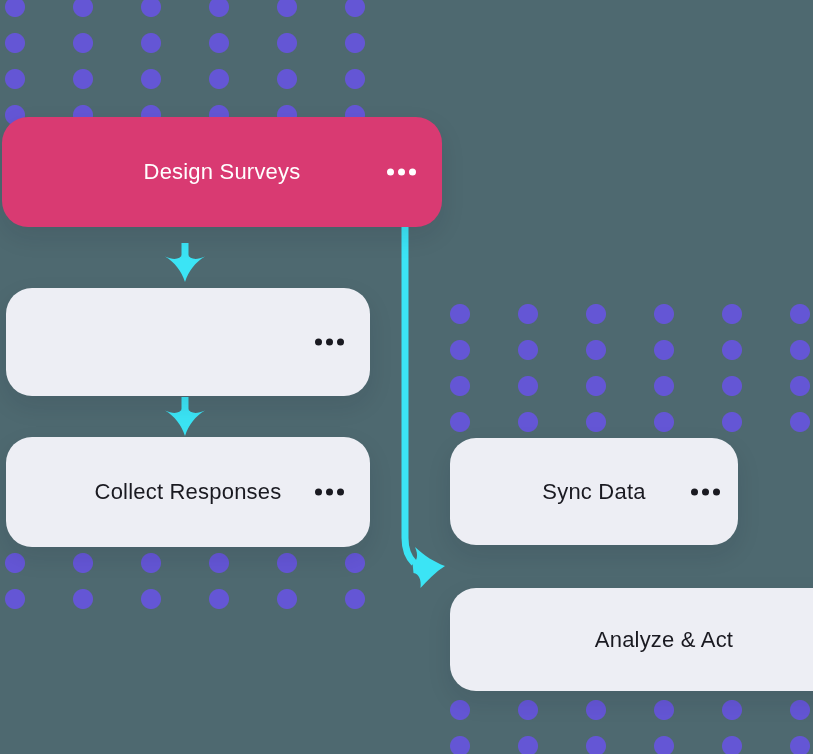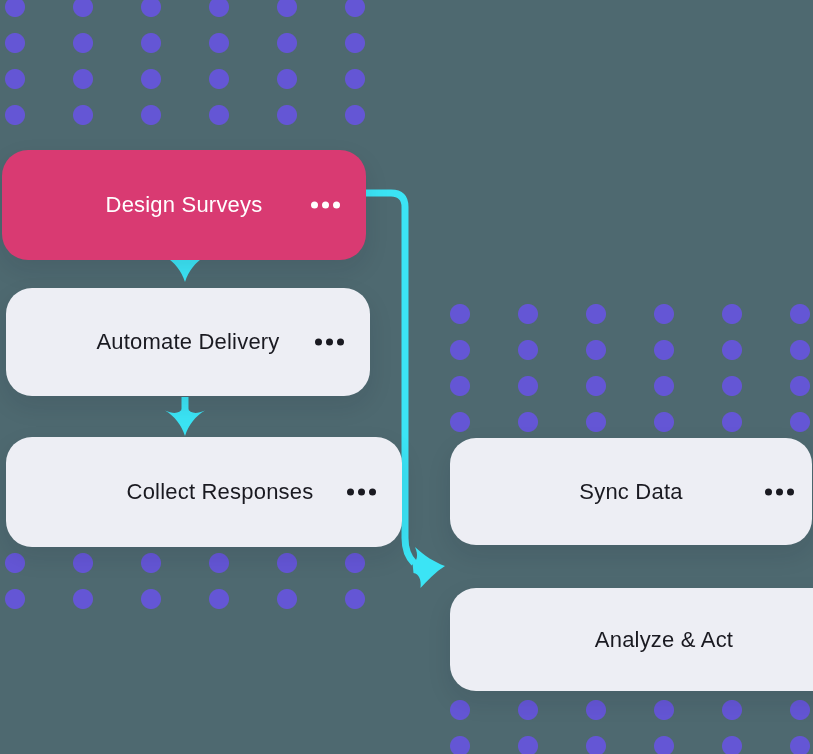--- a/index.html
+++ b/index.html
@@ -33,24 +33,24 @@
   .node{
     position:absolute;
     border-radius:26px;
     background:var(--card);
     color:var(--ink);
     display:flex;align-items:center;justify-content:center;
     font-size:22px;font-weight:500;letter-spacing:.2px;
     box-shadow:0 10px 25px rgba(15,20,35,.10);
   }
   .node.primary{background:var(--pink);color:#ffffff;}
-  #node-design{left:2px;top:150px;width:364px;height:110px;}
+  #node-design{left:2px;top:117px;width:440px;height:110px;}
   #node-automate{left:6px;top:288px;width:364px;height:108px;}
-  #node-collect{left:6px;top:437px;width:364px;height:110px;padding-left:32px;}
-  #node-sync{left:450px;top:438px;width:362px;height:107px;}
+  #node-collect{left:6px;top:437px;width:364px;height:110px;}
+  #node-sync{left:450px;top:438px;width:288px;height:107px;}
   #node-analyze{left:450px;top:588px;width:428px;height:103px;}
 
   .node .label{pointer-events:none;}
   .ellipsis{
     position:absolute;right:26px;top:50%;
     transform:translateY(-50%);
     display:flex;gap:4px;cursor:pointer;
   }
   .ellipsis i{width:7px;height:7px;border-radius:50%;background:var(--ink);display:block;}
   .node.primary .ellipsis i{background:#ffffff;}
@@ -96,21 +96,20 @@
   <div class="node primary" id="node-design">
     <span class="label">Design Surveys</span>
     <span class="ellipsis">
         <i></i>
         <i></i>
         <i></i>
       </span>
   </div>
 
   <div class="node" id="node-automate">
-    <span class="label">Automate Delivery</span>
     <span class="ellipsis">
         <i></i>
         <i></i>
         <i></i>
       </span>
   </div>
 
   <div class="node" id="node-collect">
     <span class="label">Collect Responses</span>
     <span class="ellipsis">

